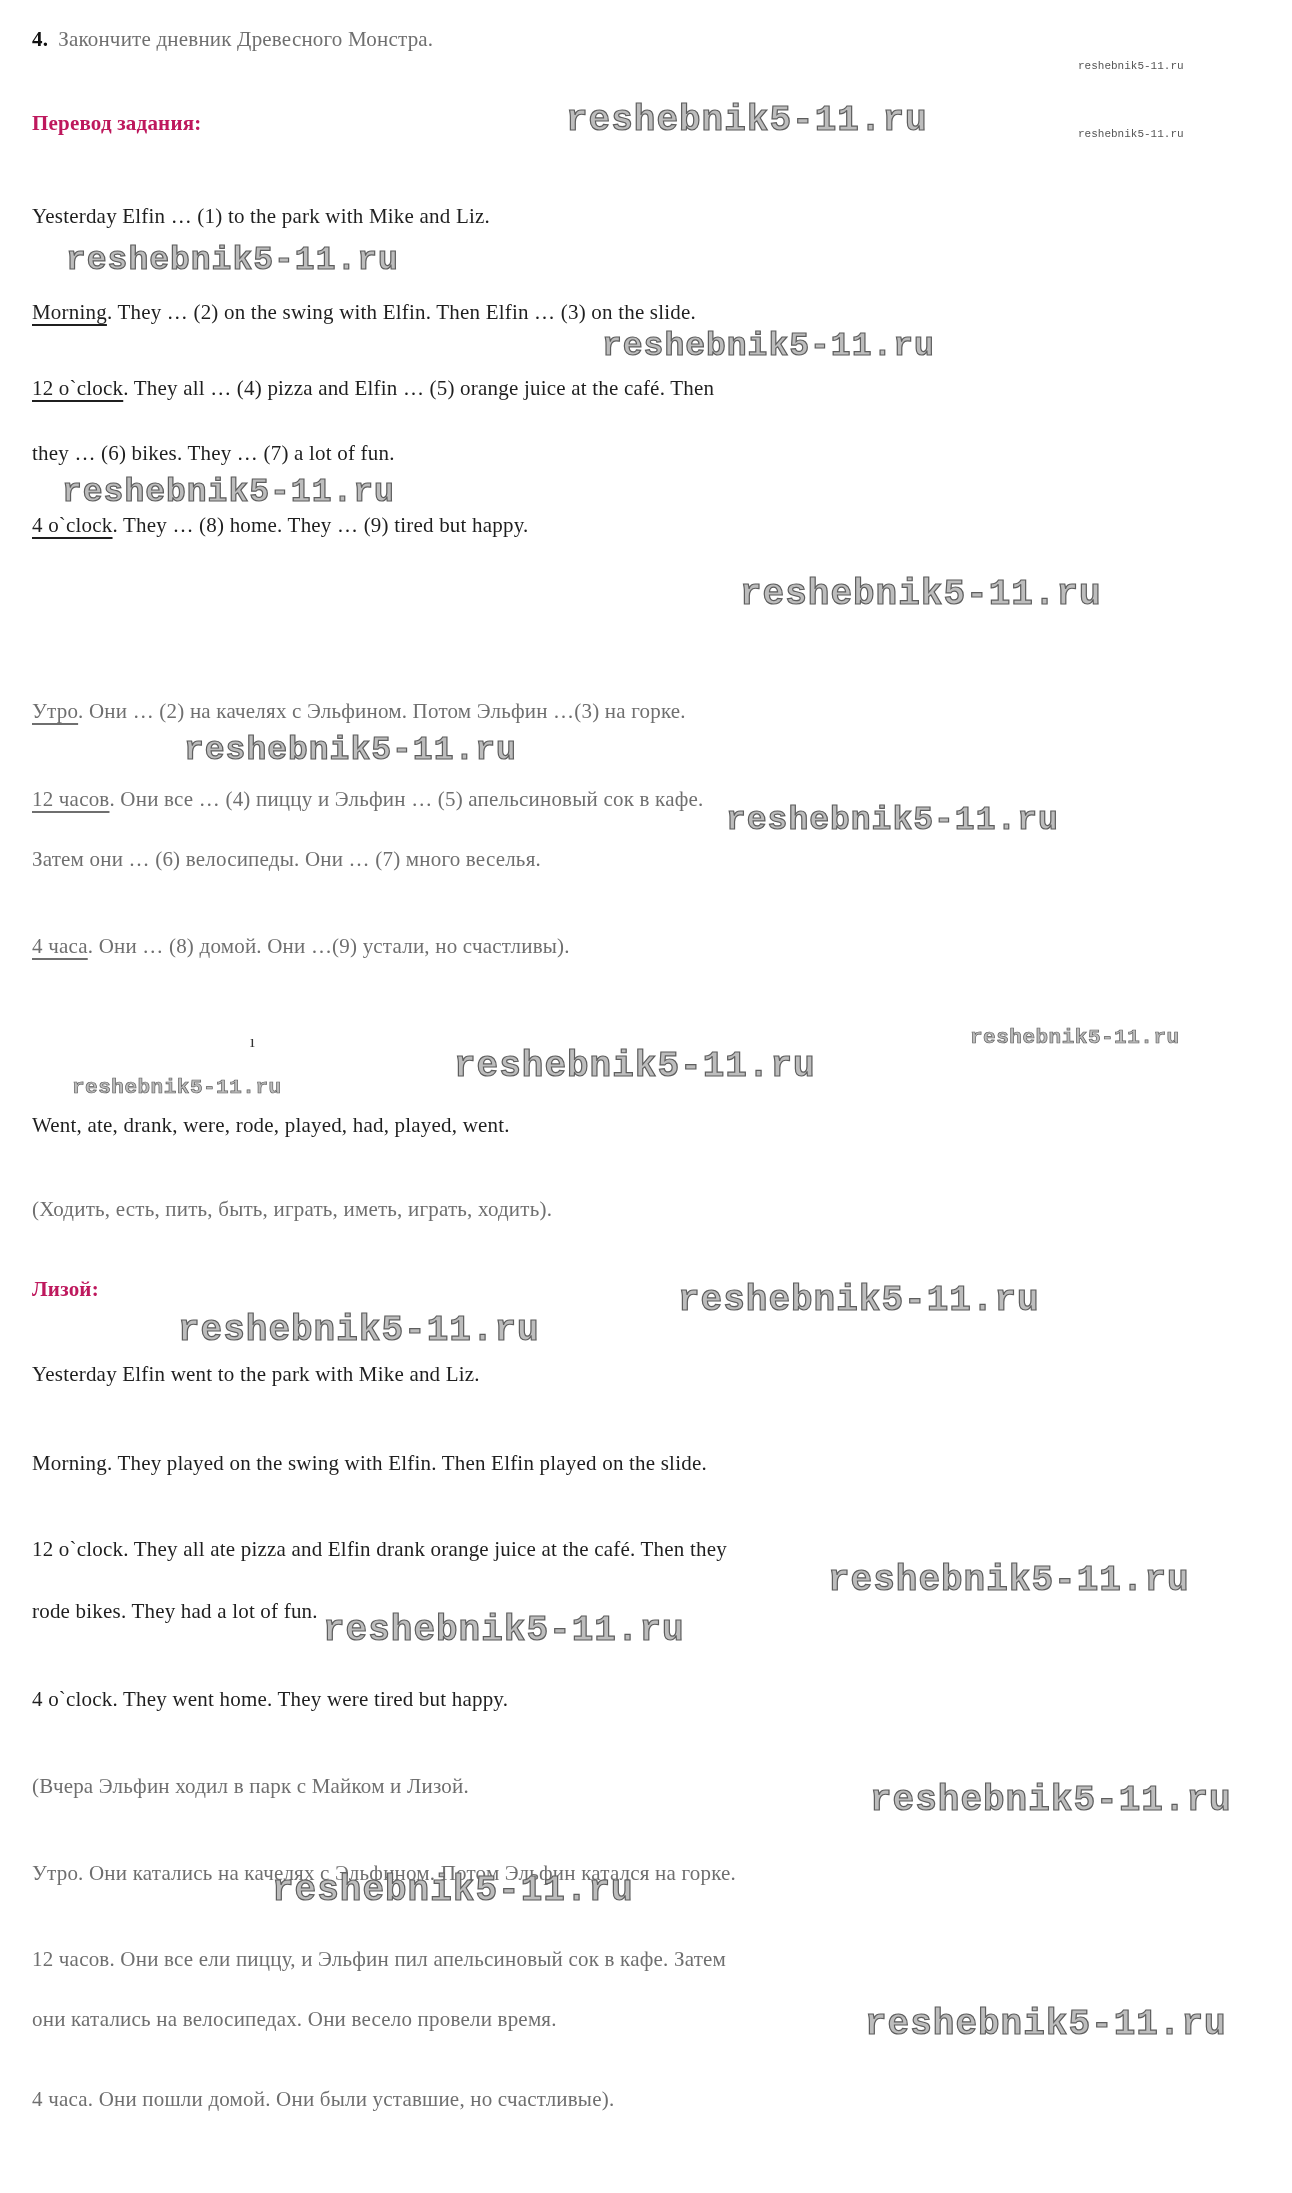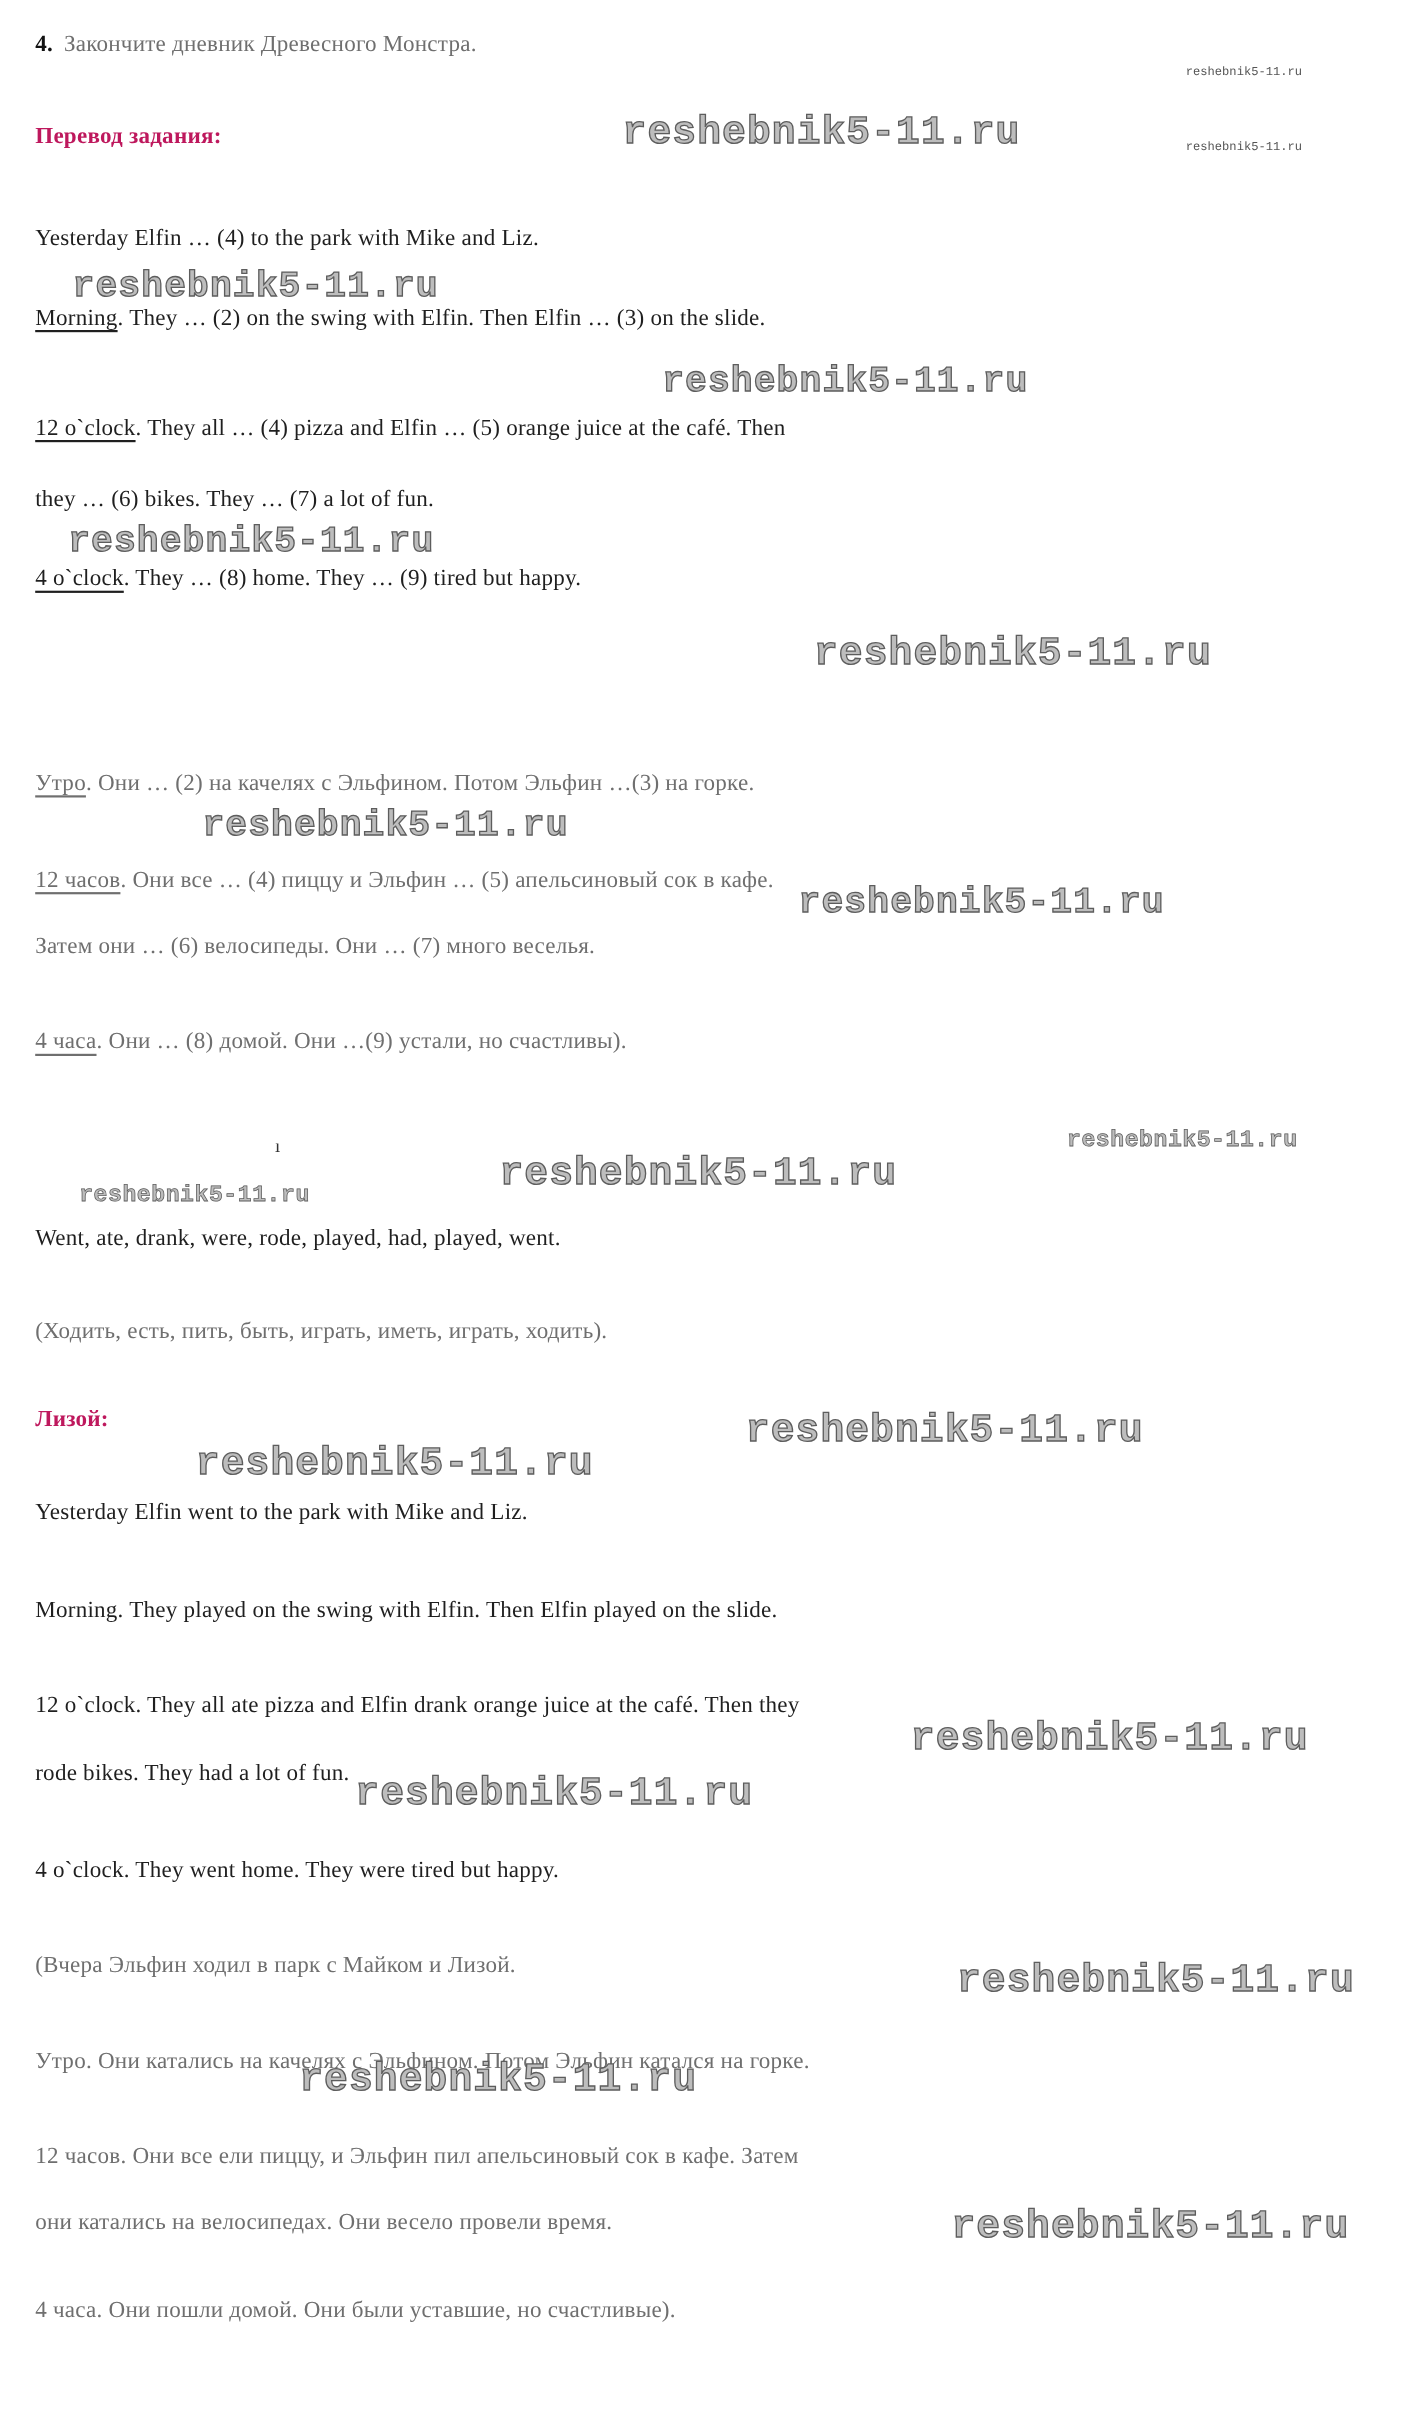--- a/index.html
+++ b/index.html
@@ -55,22 +55,22 @@
 </style>
 </head>
 <body>
 
 <div id="page">
 
   <p class="ln" style="top:26px"><span class="num">4.</span><span class="gray">Закончите дневник Древесного Монстра.</span></p>
 
   <p class="ln bold" style="top:110px">Перевод задания:</p>
 
-  <p class="ln" style="top:203px"><span class="u"></span><span>Yesterday Elfin … (4) to the park with Mike and Liz.</span></p>
-  <p class="ln" style="top:275px"><span class="u">Morning</span><span>. They … (2) on the swing with Elfin. Then Elfin … (3) on the slide.</span></p>
+  <p class="ln" style="top:203px"><span class="u"></span><span>Yesterday Elfin … (1) to the park with Mike and Liz.</span></p>
+  <p class="ln" style="top:299px"><span class="u">Morning</span><span>. They … (2) on the swing with Elfin. Then Elfin … (3) on the slide.</span></p>
   <p class="ln" style="top:375px"><span class="u">12 o`clock</span><span>. They all … (4) pizza and Elfin … (5) orange juice at the café. Then</span></p>
   <p class="ln" style="top:440px"><span class="u"></span><span>they … (6) bikes. They … (7) a lot of fun.</span></p>
   <p class="ln" style="top:512px"><span class="u">4 o`clock</span><span>. They … (8) home. They … (9) tired but happy.</span></p>
 
   <p class="ln gray" style="top:698px"><span class="u">Утро</span><span>. Они … (2) на качелях с Эльфином. Потом Эльфин …(3) на горке.</span></p>
   <p class="ln gray" style="top:786px"><span class="u">12 часов</span><span>. Они все … (4) пиццу и Эльфин … (5) апельсиновый сок в кафе.</span></p>
   <p class="ln gray" style="top:846px"><span class="u"></span><span>Затем они … (6) велосипеды. Они … (7) много веселья.</span></p>
   <p class="ln gray" style="top:933px"><span class="u">4 часа</span><span>. Они … (8) домой. Они …(9) устали, но счастливы).</span></p>
 
   <p class="ln" style="top:1112px">Went, ate, drank, were, rode, played, had, played, went.</p>

